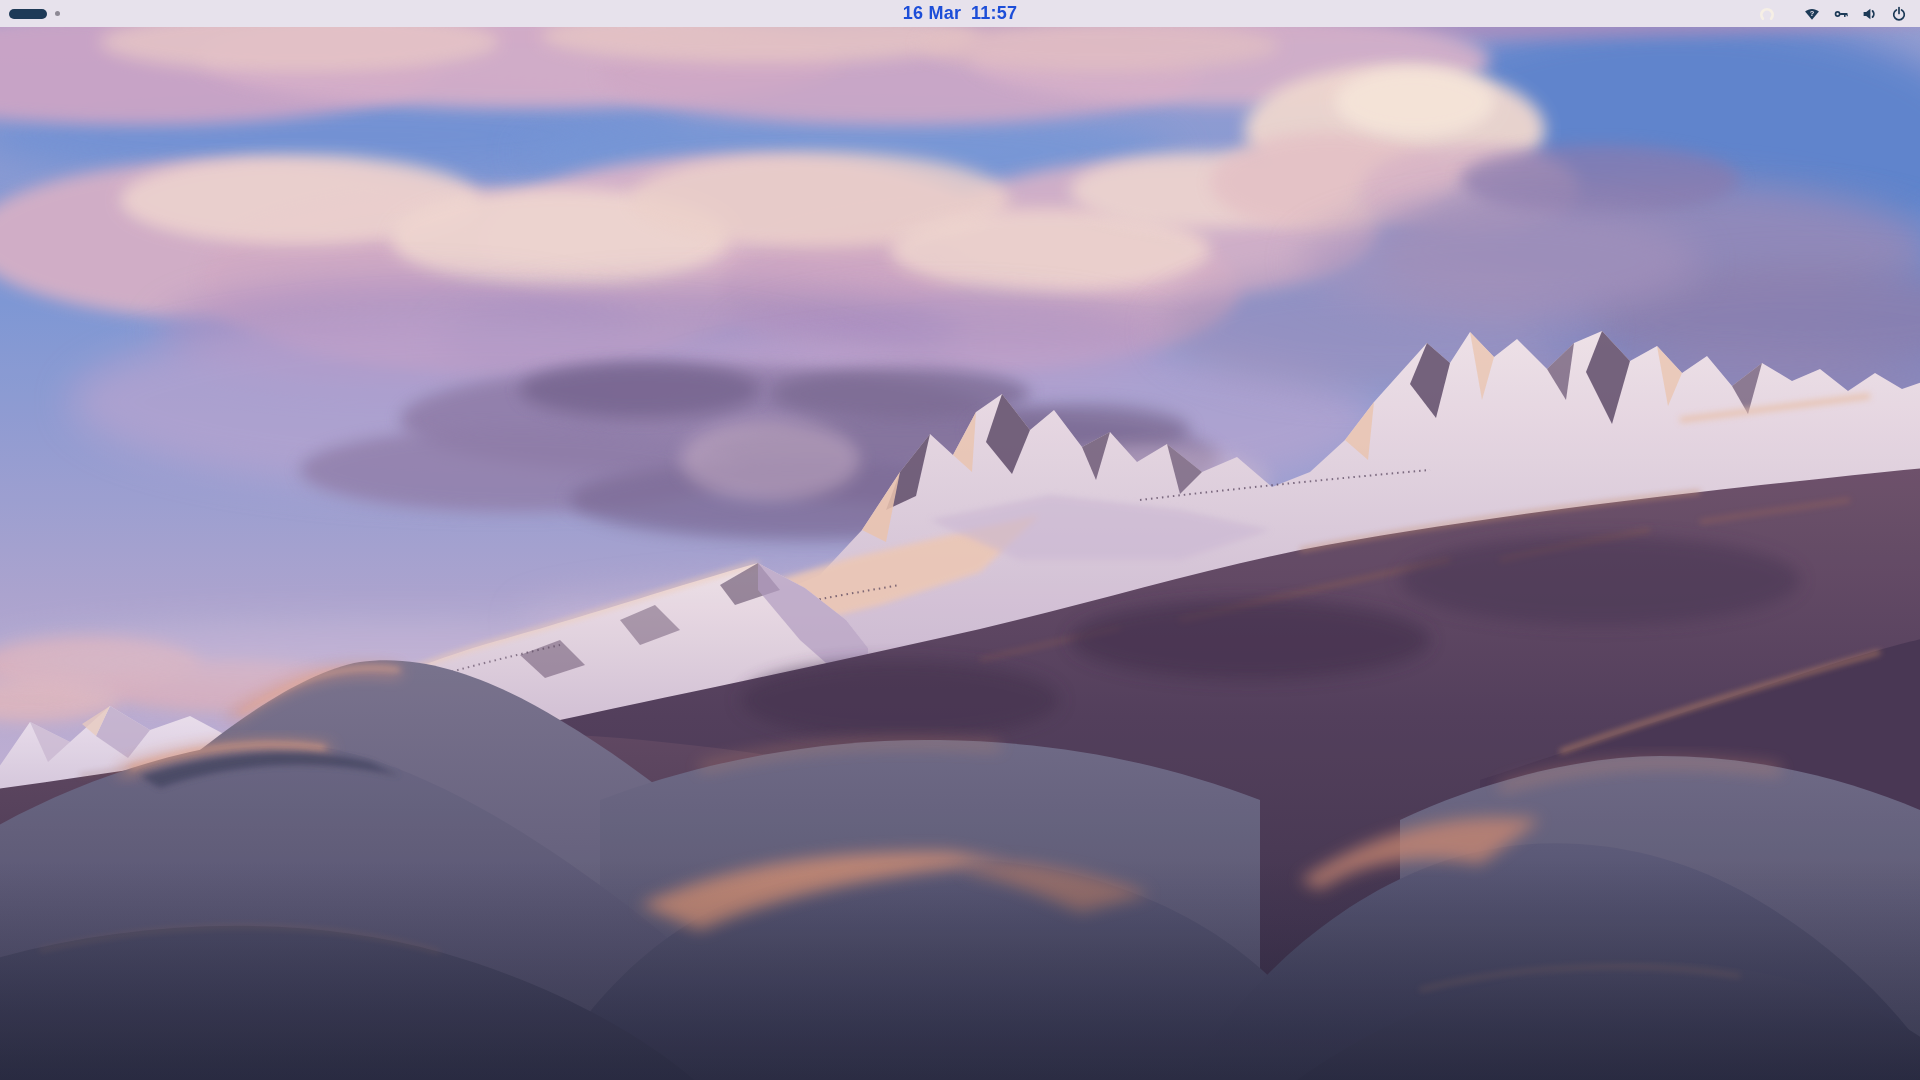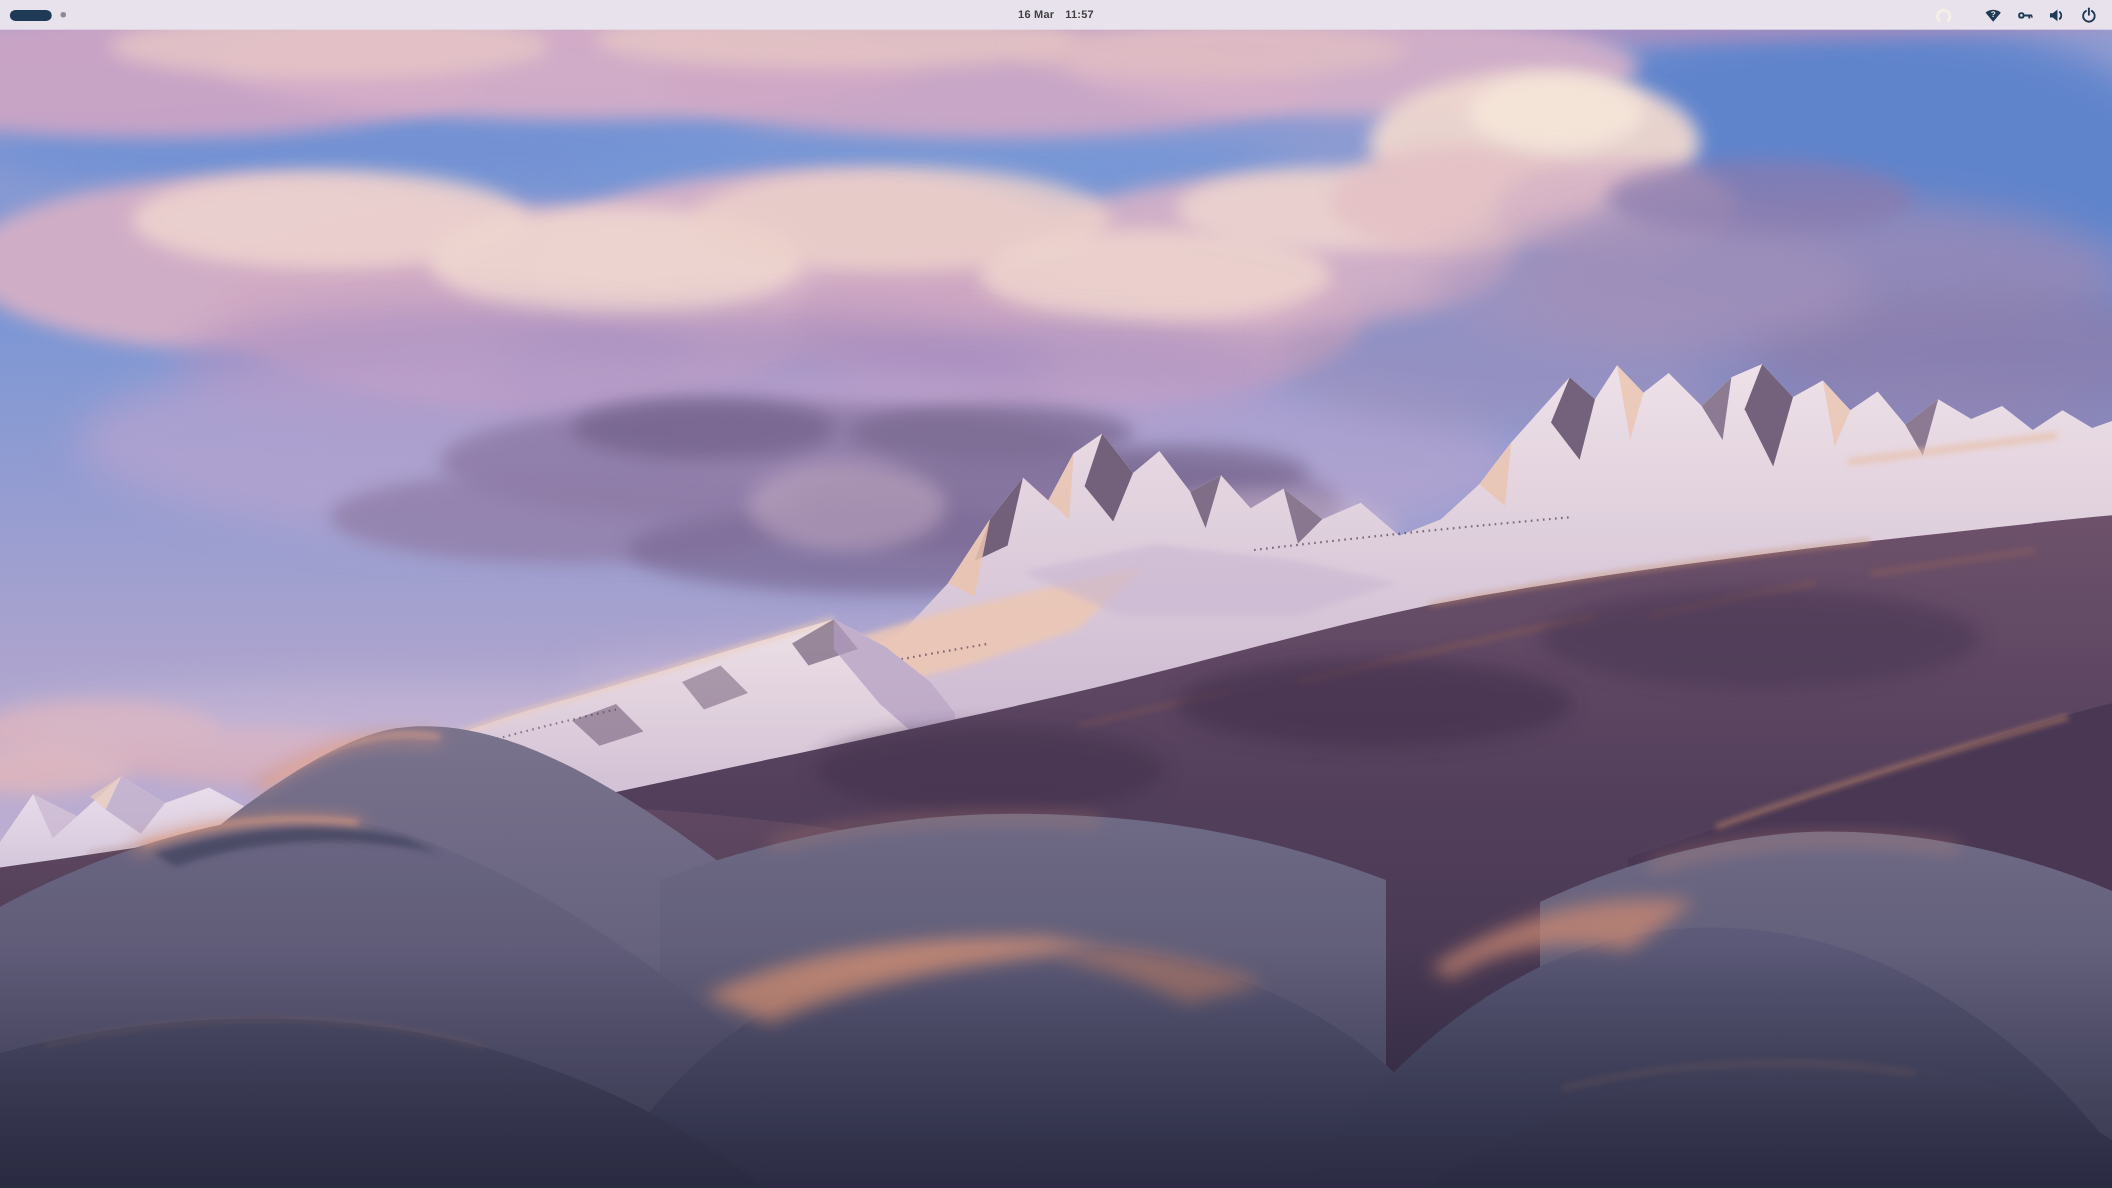--- a/index.html
+++ b/index.html
@@ -9,21 +9,21 @@
   
   .top-bar{position:absolute;top:0;left:0;right:0;height:27px;
            background:#e7e2ec;display:flex;align-items:center;
            justify-content:space-between;z-index:10;}
   .bar-left{display:flex;align-items:center;gap:8px;padding-left:9px;height:100%;}
   .ws-pill{width:38px;height:10px;border-radius:5px;background:#1e3a57;}
   .ws-dot{width:5px;height:5px;border-radius:50%;background:#8d8994;}
   .bar-center{position:absolute;left:0;right:0;top:0;height:27px;
               display:flex;align-items:center;justify-content:center;
               pointer-events:none;}
-  .clock{pointer-events:auto;font-size:10px;font-weight:bold;color:#404040;
+  .clock{pointer-events:auto;font-size:18px;font-weight:bold;color:#1d4ed8;
          letter-spacing:.2px;cursor:default;}
   .clock .time{margin-left:10px;}
   .bar-right{display:flex;align-items:center;height:100%;padding-right:13px;}
   .tray-icon{display:flex;align-items:center;justify-content:center;
              width:16px;height:27px;margin-left:13px;}
   .tray-icon.app-arc{margin-right:16px;}
   .tray-icon svg{display:block;}
 </style>
 </head>
 <body>

